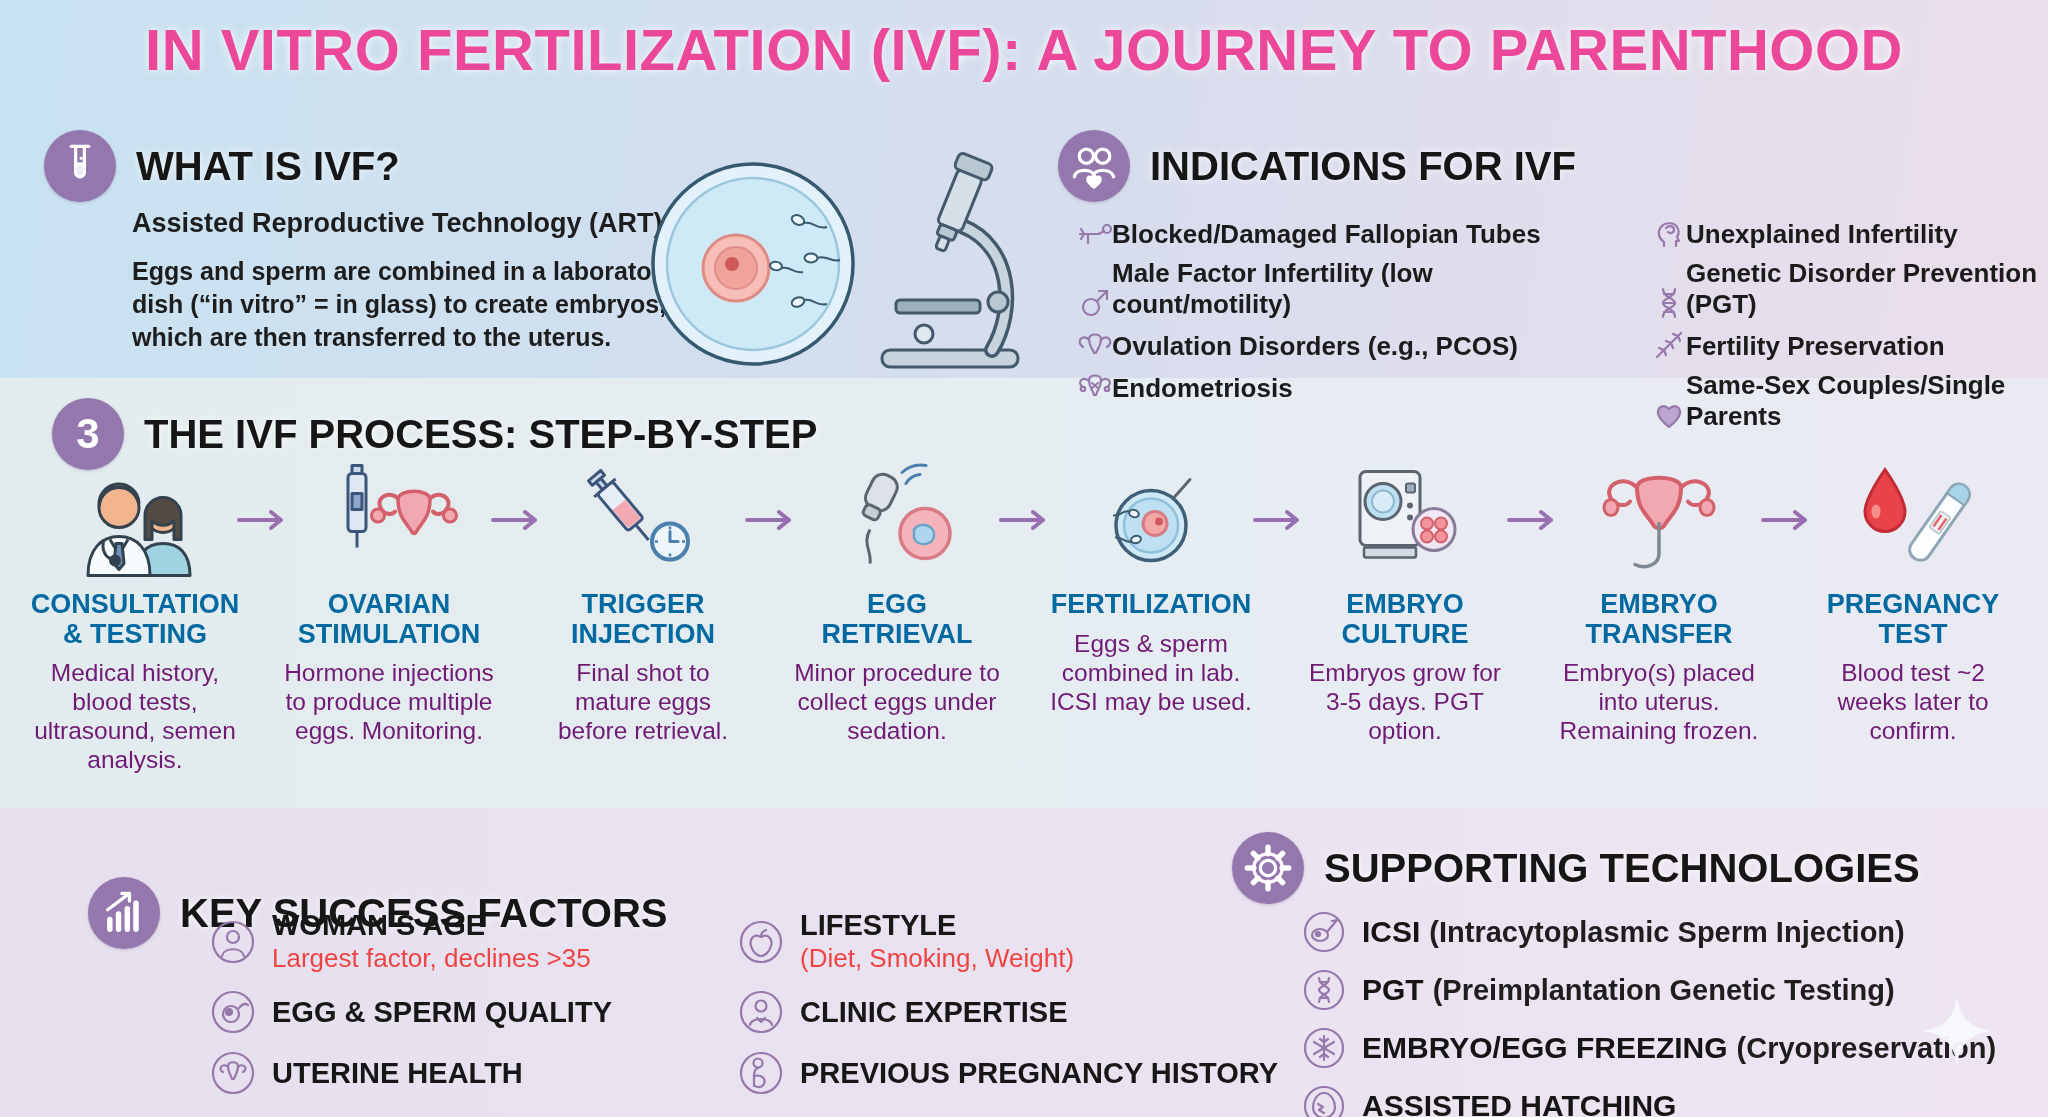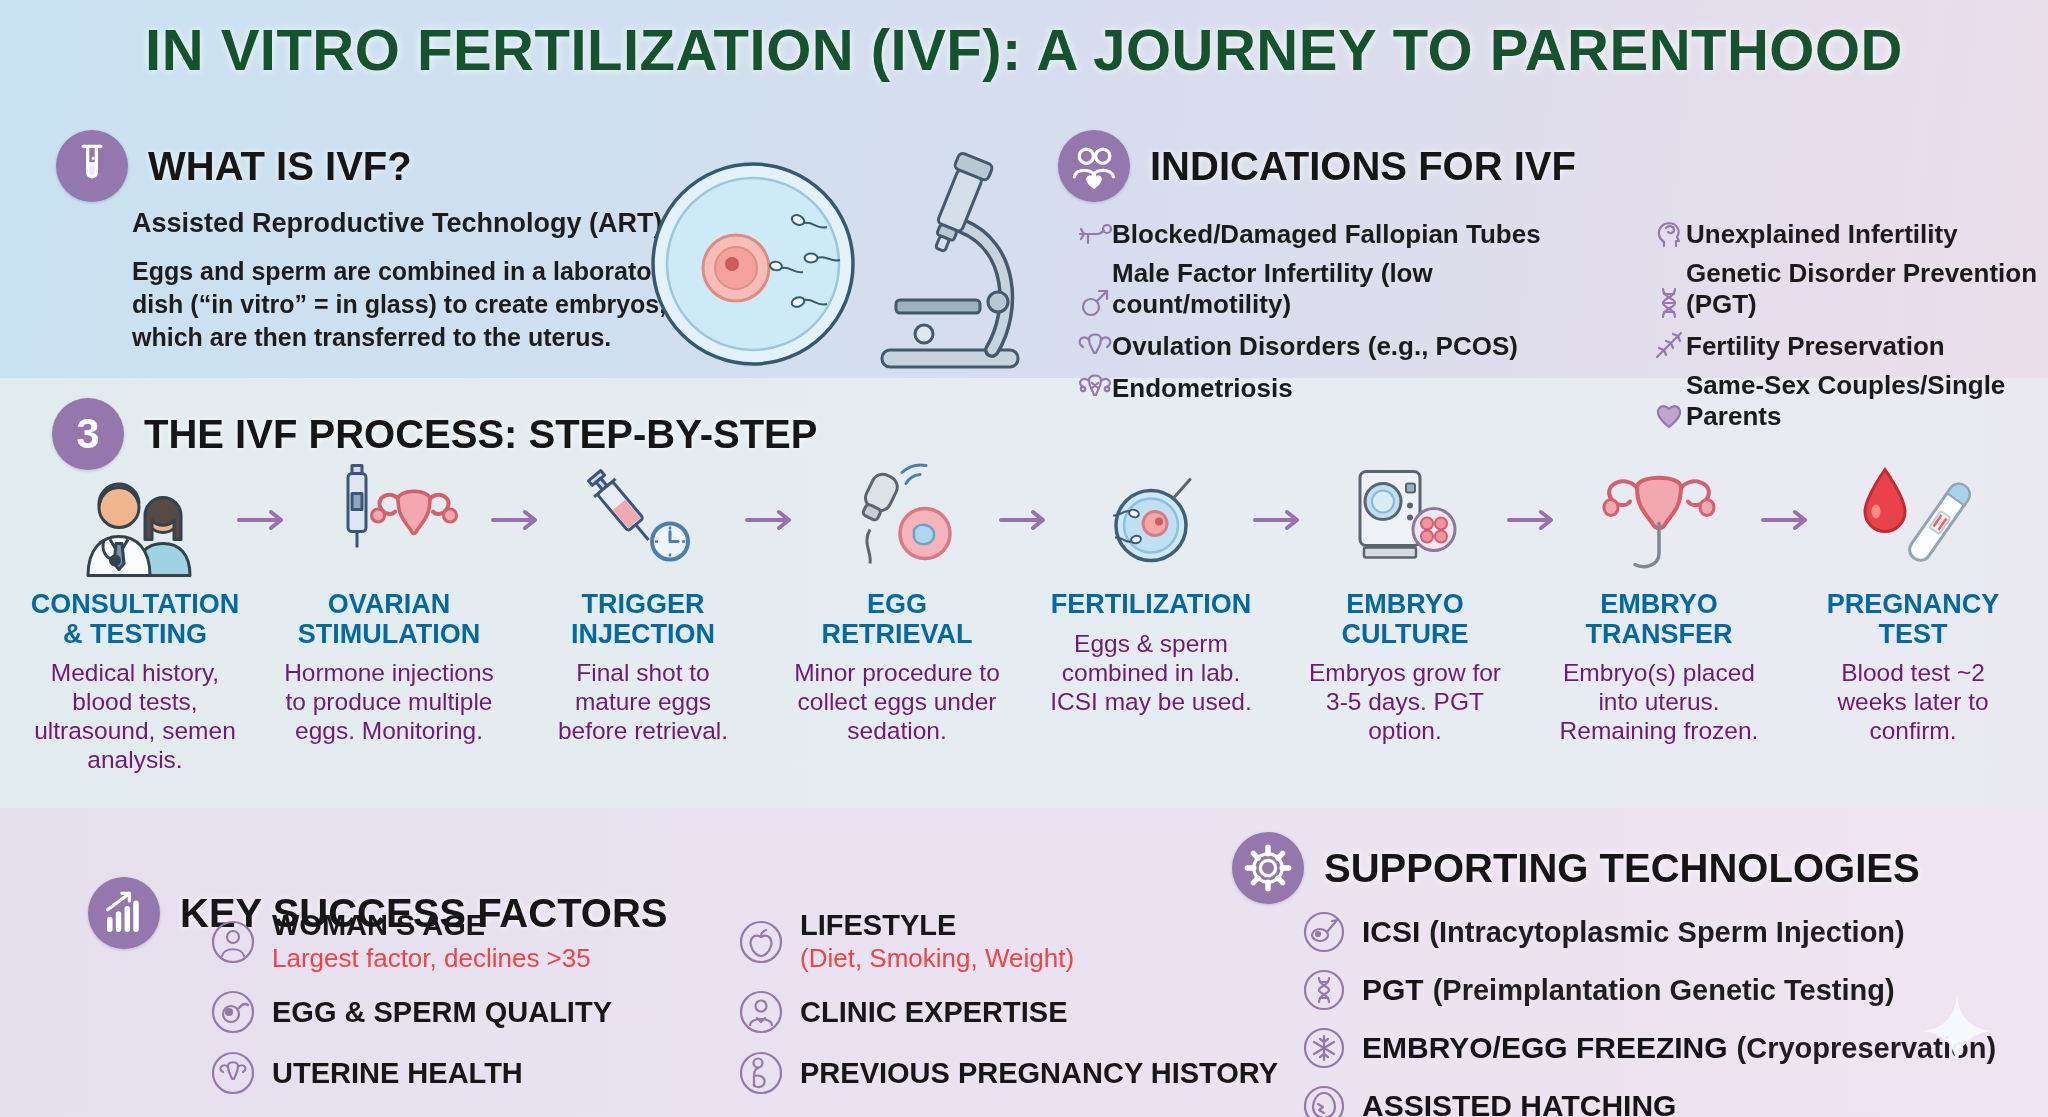--- a/index.html
+++ b/index.html
@@ -4,21 +4,21 @@
 <style>
   html,body{margin:0;padding:0;background:#fff;}
   .poster{position:relative;width:2048px;height:1117px;overflow:hidden;
           font-family:"Liberation Sans",sans-serif;color:#1a1a1a;}
   .band{position:absolute;left:0;width:100%;}
   .band-top{top:0;height:378px;background:linear-gradient(98deg,#c8e2f1 0%,#d6ddee 52%,#ebdeeb 100%);}
   .band-mid{top:378px;height:430px;background:linear-gradient(90deg,#e2ebee 0%,#e6edf2 60%,#eae9f2 100%);}
   .band-bottom{top:808px;height:309px;background:linear-gradient(90deg,#e6e0ee 0%,#eae2f0 55%,#efe5f2 100%);}
 
   h1.title{position:absolute;top:16px;left:0;width:100%;margin:0;text-align:center;
-           font-size:58px;font-weight:800;letter-spacing:.5px;color:#14532d;
+           font-size:58px;font-weight:800;letter-spacing:.5px;color:#ec4899;
            text-shadow:0 0 8px rgba(255,255,255,.9);}
 
   .sec-header{position:absolute;display:flex;align-items:center;gap:20px;}
   .sec-circle{width:72px;height:72px;border-radius:50%;background:#9477ad;flex:0 0 72px;
               display:flex;align-items:center;justify-content:center;box-shadow:0 1px 3px rgba(80,60,110,.25);}
   .sec-circle .num{color:#fff;font-size:42px;font-weight:800;line-height:1;}
   .sec-header h2{margin:0;font-size:40px;font-weight:800;color:#161616;text-shadow:0 0 7px rgba(255,255,255,.85);}
 
   
   .what-text{position:absolute;left:132px;top:208px;width:560px;}
@@ -69,21 +69,21 @@
 </head>
 <body>
 
 <div class="poster">
   <div class="band band-top"></div>
   <div class="band band-mid"></div>
   <div class="band band-bottom"></div>
 
   <h1 class="title">IN VITRO FERTILIZATION (IVF): A JOURNEY TO PARENTHOOD</h1>
 
-  <div class="sec-header" style="left:56px;top:130px;">
+  <div class="sec-header" style="left:44px;top:130px;">
     <div class="sec-circle">
       <svg class="wico" width="72" height="72" viewBox="0 0 66 66">
         <path d="M25 15 h16"></path>
           <path d="M29 15 v24 a4 4 0 0 0 8 0 V15"></path>
         <path d="M29 31 h8"></path>
         <path d="M29 31 v8 a4 4 0 0 0 8 0 v-8 z" fill="#ffffff" opacity="0.85" stroke="none"></path>
         <circle cx="34" cy="26" r="1.4" fill="#fff" stroke="none"></circle>
       </svg>
     </div>
     <h2>WHAT IS IVF?</h2>

